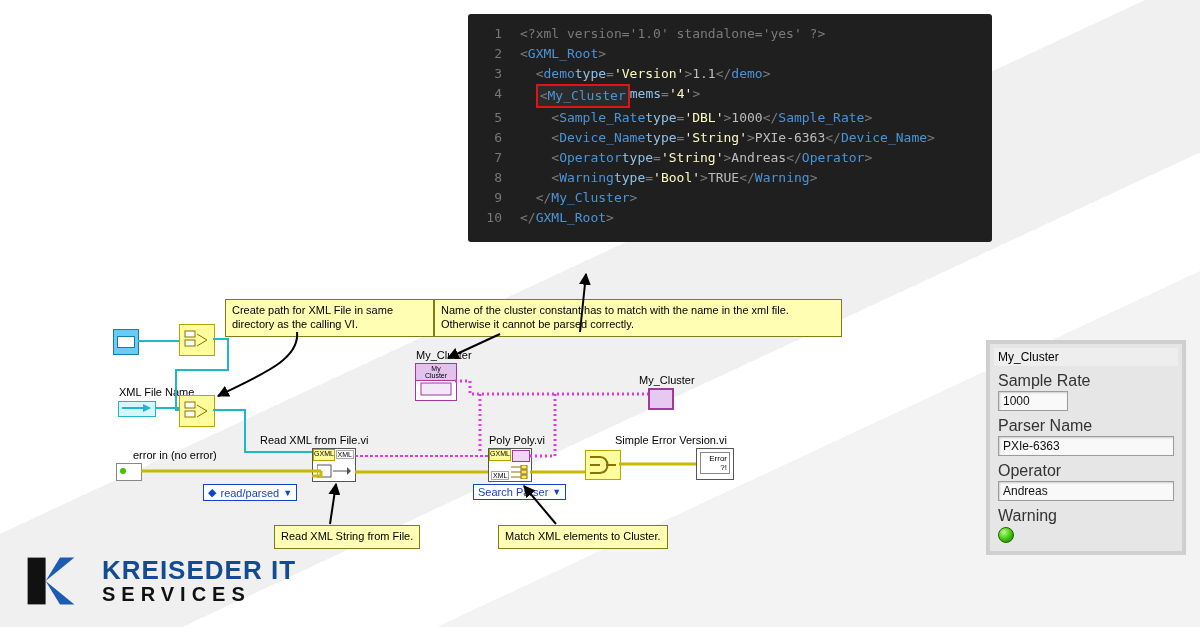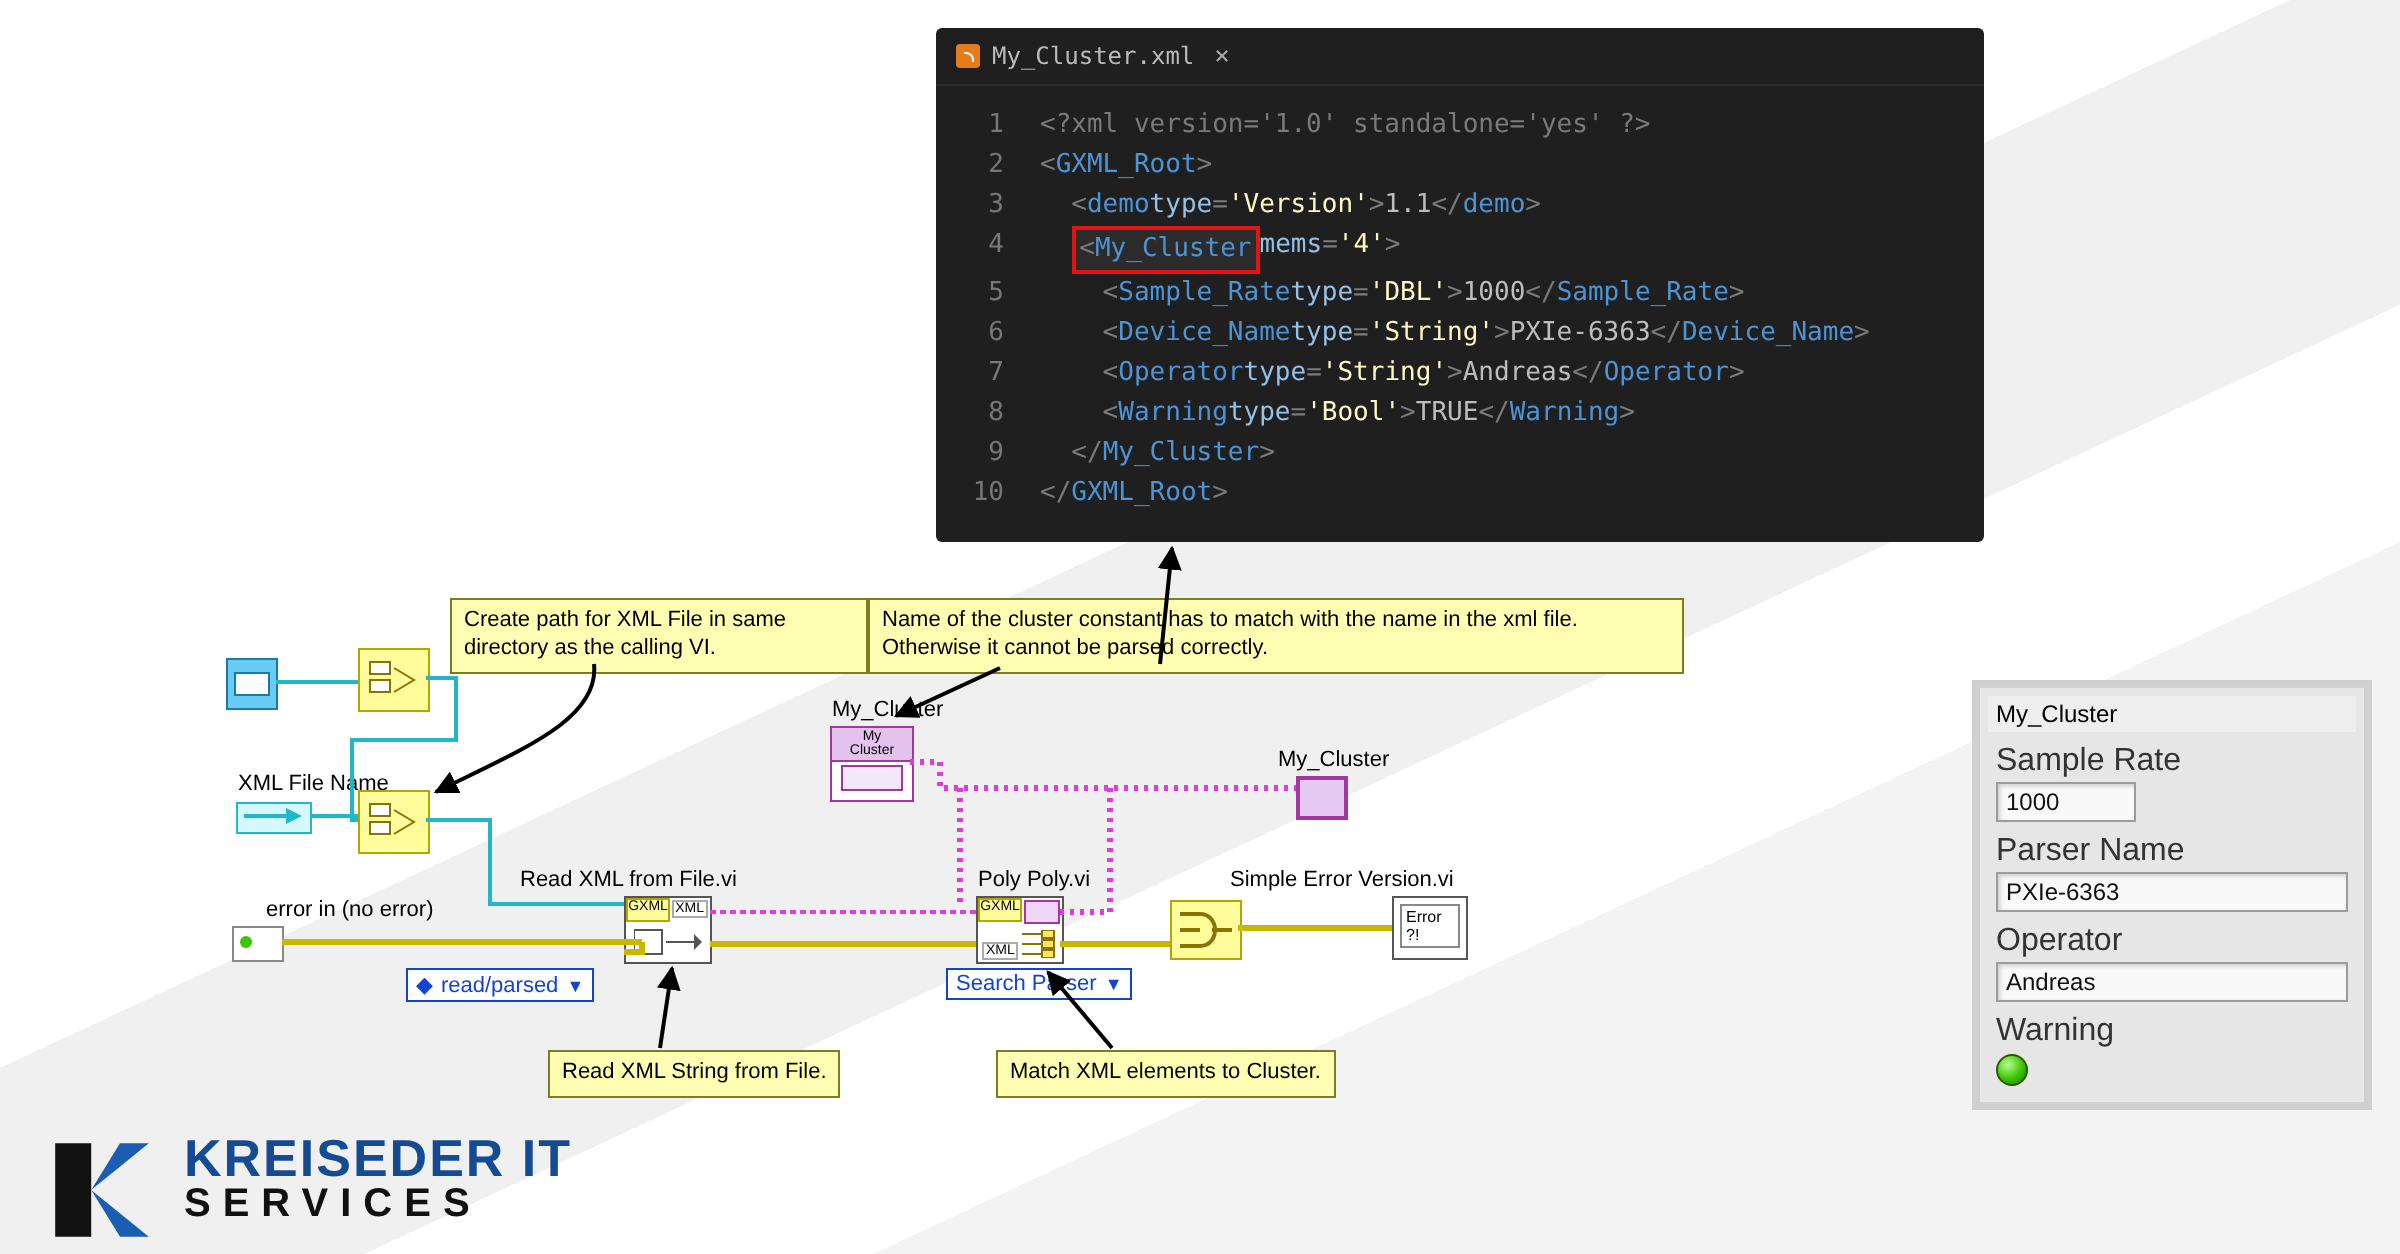--- a/index.html
+++ b/index.html
@@ -38,39 +38,34 @@
 .ring .dd{font-size:9px}
 
 
 .cluster{position:absolute;right:14px;top:340px;width:188px;background:#e6e6e6;border:2px solid #cfcfcf;padding:4px 4px 8px 4px;box-shadow:inset 0 0 0 2px #d0d0d0;z-index:6}
 .cluster .hdr{font-size:12px;background:#eee;padding:2px 4px;margin:2px 2px 6px 2px}
 .cluster .flabel{font-size:16px;margin:2px 6px 1px 6px;color:#333}
 .cluster .fval{margin:0 6px 6px 6px;background:#f9f9f9;border:1px solid #9c9c9c;box-shadow:inset 1px 1px 2px #ccc;padding:2px 4px;font-size:12px;color:#111}
 .led{width:14px;height:14px;border-radius:50%;background:radial-gradient(circle at 35% 30%,#b2ff8e,#3ec300 55%,#107800);border:1px solid #2a5a00;margin:2px 6px}
 
 
-.logo{position:absolute;left:24px;bottom:5px;display:flex;gap:14px;z-index:6}
+.logo{position:absolute;left:24px;bottom:19px;display:flex;align-items:center;gap:24px;z-index:6}
 .logo-k{width:54px;height:54px;position:relative}
 .logo-text{font-family:'Arial Black',Arial,sans-serif;line-height:0.9}
 .logo-text .l1{font-size:26px;font-weight:900;color:#154b93;letter-spacing:1px}
 .logo-text .l2{font-size:20px;font-weight:900;color:#111;letter-spacing:6px;margin-top:2px}
 
 svg.arrows{position:absolute;left:0;top:0;width:1200px;height:627px;z-index:5;pointer-events:none}
 </style>
 </head>
 <body>
 
 <div class="bg-diag"></div>
 
 <div class="editor">
-  <div class="ed-tab">
-    <span class="rss"></span>
-    <span class="fname">My_Cluster.xml</span>
-    <span class="close">×</span>
-  </div>
   <div class="ed-body">
     <div class="code-row"><span class="ln">1</span><span class="t-pi">&lt;?xml version='1.0' standalone='yes' ?&gt;</span></div>
     <div class="code-row"><span class="ln">2</span><span class="t-br">&lt;</span><span class="t-tag">GXML_Root</span><span class="t-br">&gt;</span></div>
     <div class="code-row"><span class="ln">3</span><span class="t-br">  &lt;</span><span class="t-tag">demo</span> <span class="t-attr">type</span><span class="t-br">=</span><span class="t-str">'<span>Version</span>'</span><span class="t-br">&gt;</span><span class="t-txt">1.1</span><span class="t-br">&lt;/</span><span class="t-tag">demo</span><span class="t-br">&gt;</span></div>
     <div class="code-row"><span class="ln">4</span><span class="t-br">  </span><span class="hilite"><span class="t-br">&lt;</span><span class="t-tag">My_Cluster</span></span> <span class="t-attr">mems</span><span class="t-br">=</span><span class="t-str">'<span>4</span>'</span><span class="t-br">&gt;</span></div>
     <div class="code-row"><span class="ln">5</span><span class="t-br">    &lt;</span><span class="t-tag">Sample_Rate</span> <span class="t-attr">type</span><span class="t-br">=</span><span class="t-str">'<span>DBL</span>'</span><span class="t-br">&gt;</span><span class="t-txt">1000</span><span class="t-br">&lt;/</span><span class="t-tag">Sample_Rate</span><span class="t-br">&gt;</span></div>
     <div class="code-row"><span class="ln">6</span><span class="t-br">    &lt;</span><span class="t-tag">Device_Name</span> <span class="t-attr">type</span><span class="t-br">=</span><span class="t-str">'<span>String</span>'</span><span class="t-br">&gt;</span><span class="t-txt">PXIe-6363</span><span class="t-br">&lt;/</span><span class="t-tag">Device_Name</span><span class="t-br">&gt;</span></div>
     <div class="code-row"><span class="ln">7</span><span class="t-br">    &lt;</span><span class="t-tag">Operator</span> <span class="t-attr">type</span><span class="t-br">=</span><span class="t-str">'<span>String</span>'</span><span class="t-br">&gt;</span><span class="t-txt">Andreas</span><span class="t-br">&lt;/</span><span class="t-tag">Operator</span><span class="t-br">&gt;</span></div>
     <div class="code-row"><span class="ln">8</span><span class="t-br">    &lt;</span><span class="t-tag">Warning</span> <span class="t-attr">type</span><span class="t-br">=</span><span class="t-str">'<span>Bool</span>'</span><span class="t-br">&gt;</span><span class="t-txt">TRUE</span><span class="t-br">&lt;/</span><span class="t-tag">Warning</span><span class="t-br">&gt;</span></div>
     <div class="code-row"><span class="ln">9</span><span class="t-br">  &lt;/</span><span class="t-tag">My_Cluster</span><span class="t-br">&gt;</span></div>
@@ -154,21 +149,21 @@
   <svg width="30" height="24">
       <path d="M2 4 H12 M2 12 H12 M2 20 H12" stroke="#8a7300" stroke-width="2"></path>
       <path d="M12 4 C22 4 22 20 12 20" fill="none" stroke="#8a7300" stroke-width="2"></path>
       <path d="M18 12 H28" stroke="#8a7300" stroke-width="2"></path>
     </svg>
 </div>
 
 <div class="node2" style="left:648px;top:388px;width:22px;height:18px;border:2px solid #a038a0;background:#e5c9f0"></div>
 
 <div class="node2" style="left:696px;top:448px;width:36px;height:30px;border:1px solid #555;background:#fff">
-  <div style="font-size:8px;border:1px solid #888;margin:3px;padding:1px 2px;background:#fff;text-align:left">Error<br>?!</div>
+  <div style="font-size:8px;border:1px solid #888;margin:3px;padding:1px 2px;background:#fff;text-align:right">Error<br>?!</div>
 </div>
 
 <div class="ring" style="left:203px;top:484px">
   <span>◆</span>
     <span>read/parsed</span>
     <span class="dd">▼</span>
 </div>
 <div class="ring" style="left:473px;top:484px">
   <span>Search Parser</span>
     <span class="dd">▼</span>

